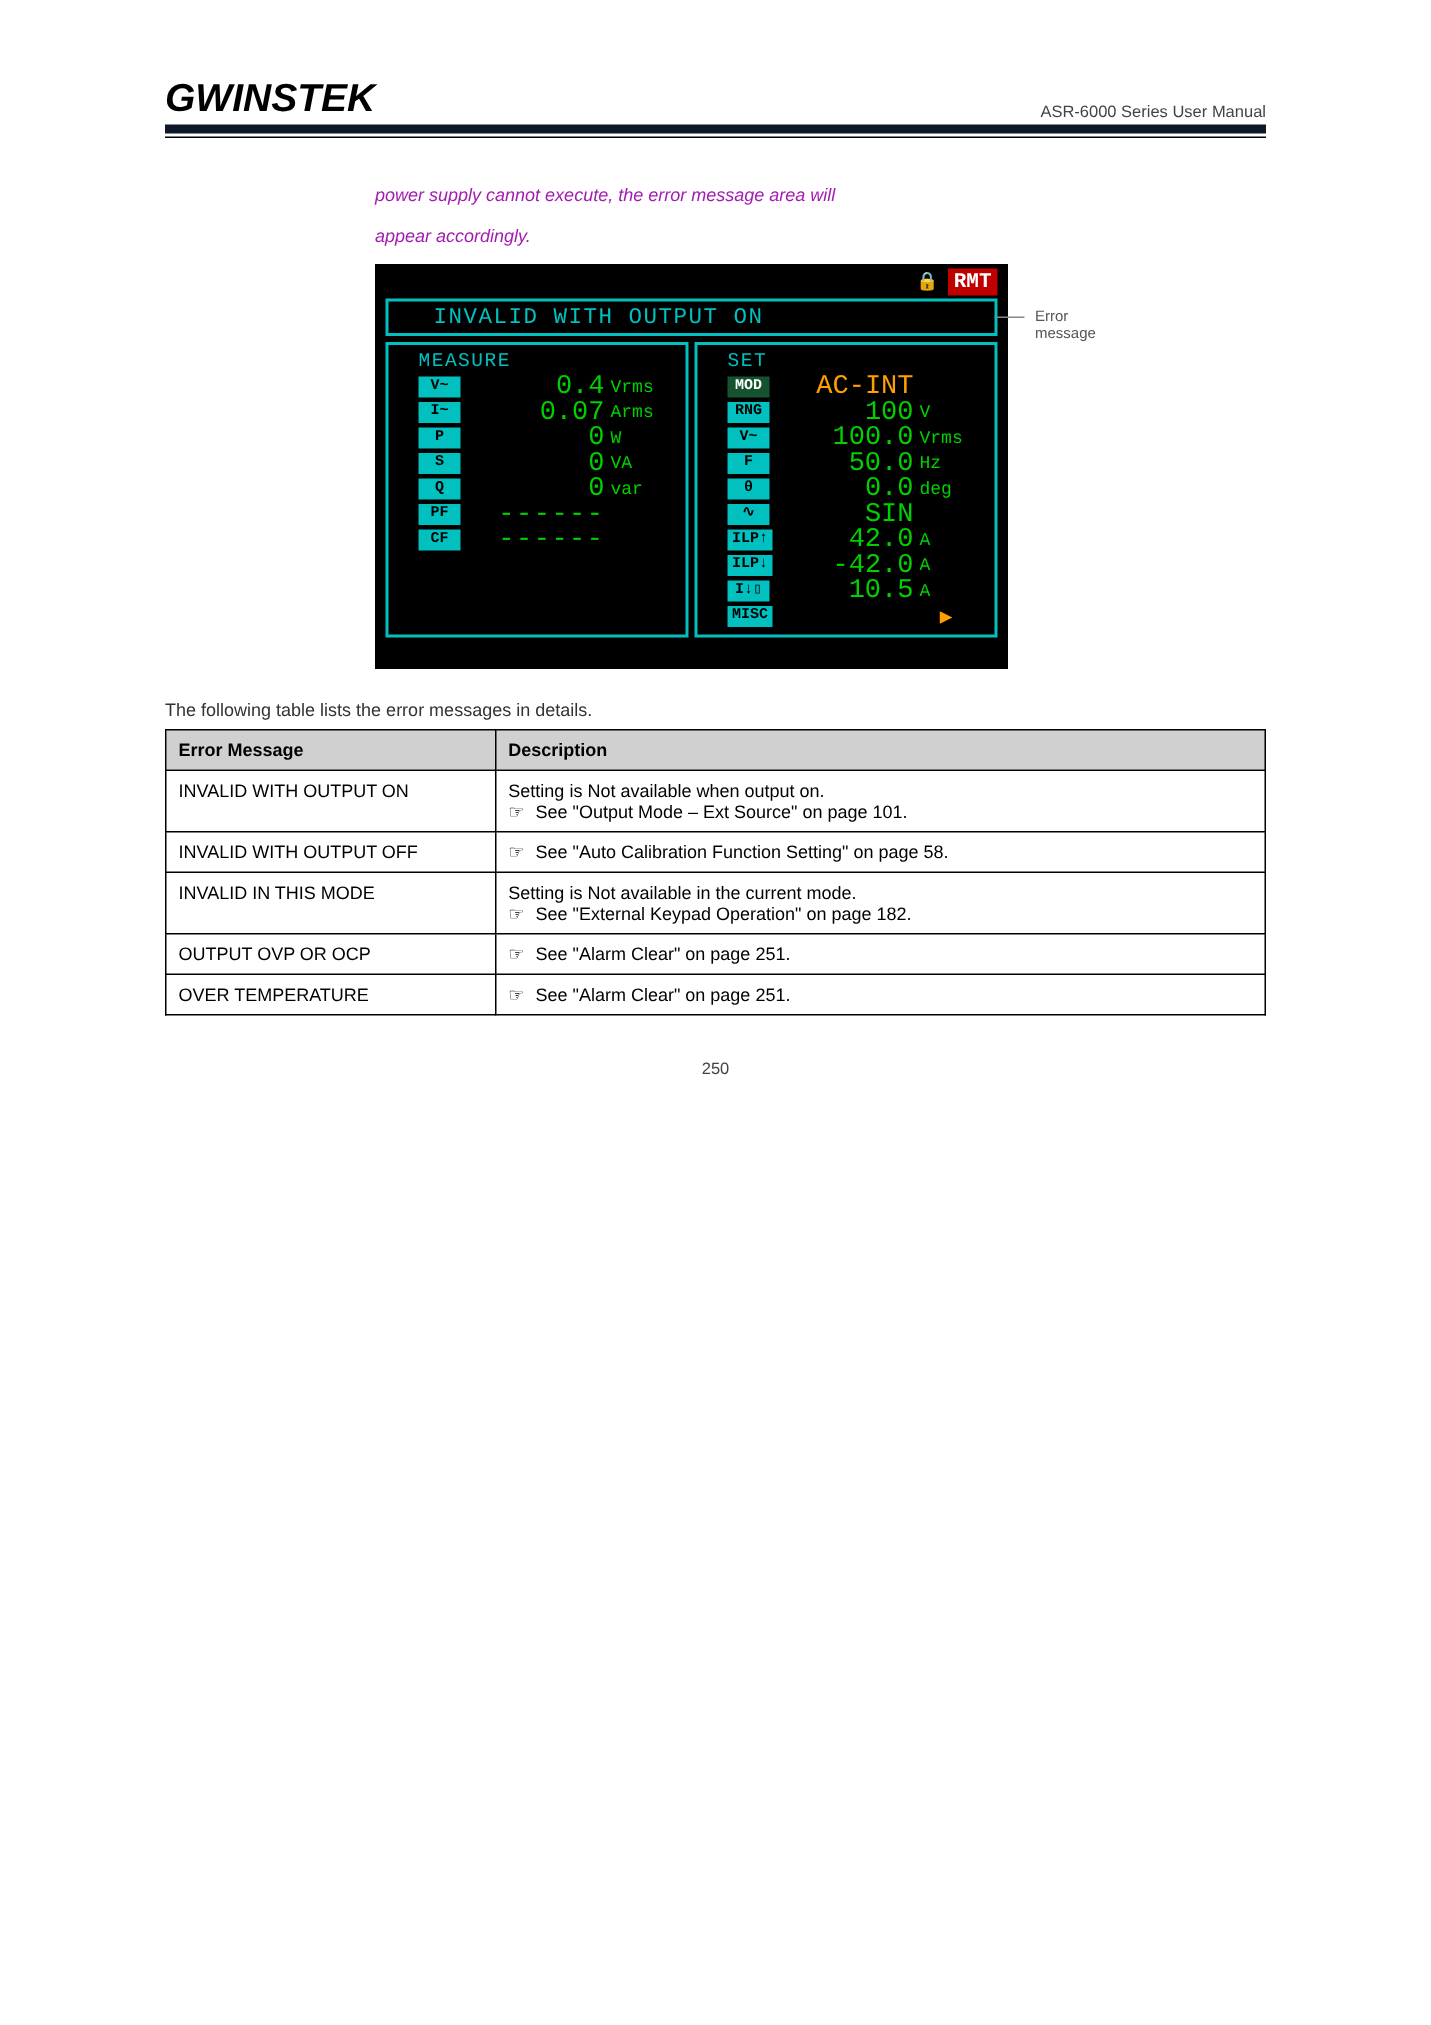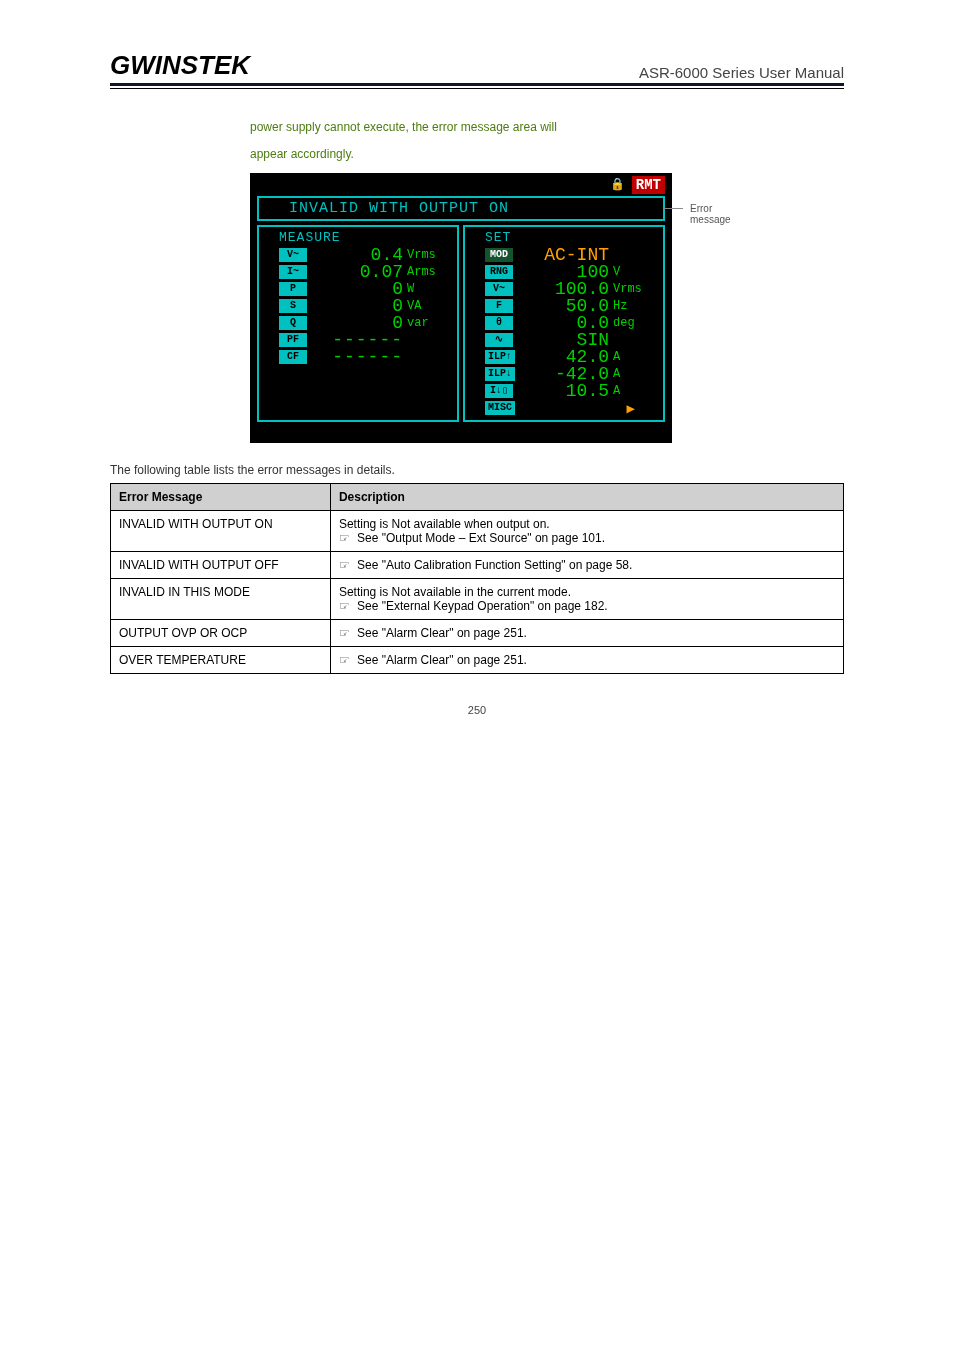--- a/index.html
+++ b/index.html
@@ -9,44 +9,45 @@
     background: #fff;
     width: 954px;
   }
   .page {
     padding: 50px 110px 40px 110px;
   }
   .header-row {
     display: flex;
     justify-content: space-between;
     align-items: flex-end;
-    border-bottom: 3px solid #0f172a;
+    border-bottom: 6px solid #0f172a;
     padding-bottom: 2px;
     margin-bottom: 2px;
   }
   .header-row .logo {
     font-weight: 900;
     font-size: 26px;
     letter-spacing: 0px;
     font-style: italic;
   }
   .header-row .right-title {
-    font-size: 15px;
+    font-size: 11px;
     color: #444;
   }
   .thin-line {
     border-bottom: 1px solid #000;
     margin-bottom: 30px;
   }
   .body-text {
     margin-left: 140px;
     font-size: 12px;
-    color: #4d7c0f;
+    color: #a21caf;
     margin-bottom: 10px;
     line-height: 1.4;
+    font-style: italic;
   }
 
   
   .lcd-wrap {
     margin-left: 140px;
     margin-bottom: 8px;
     position: relative;
   }
   .lcd {
     width: 420px;

